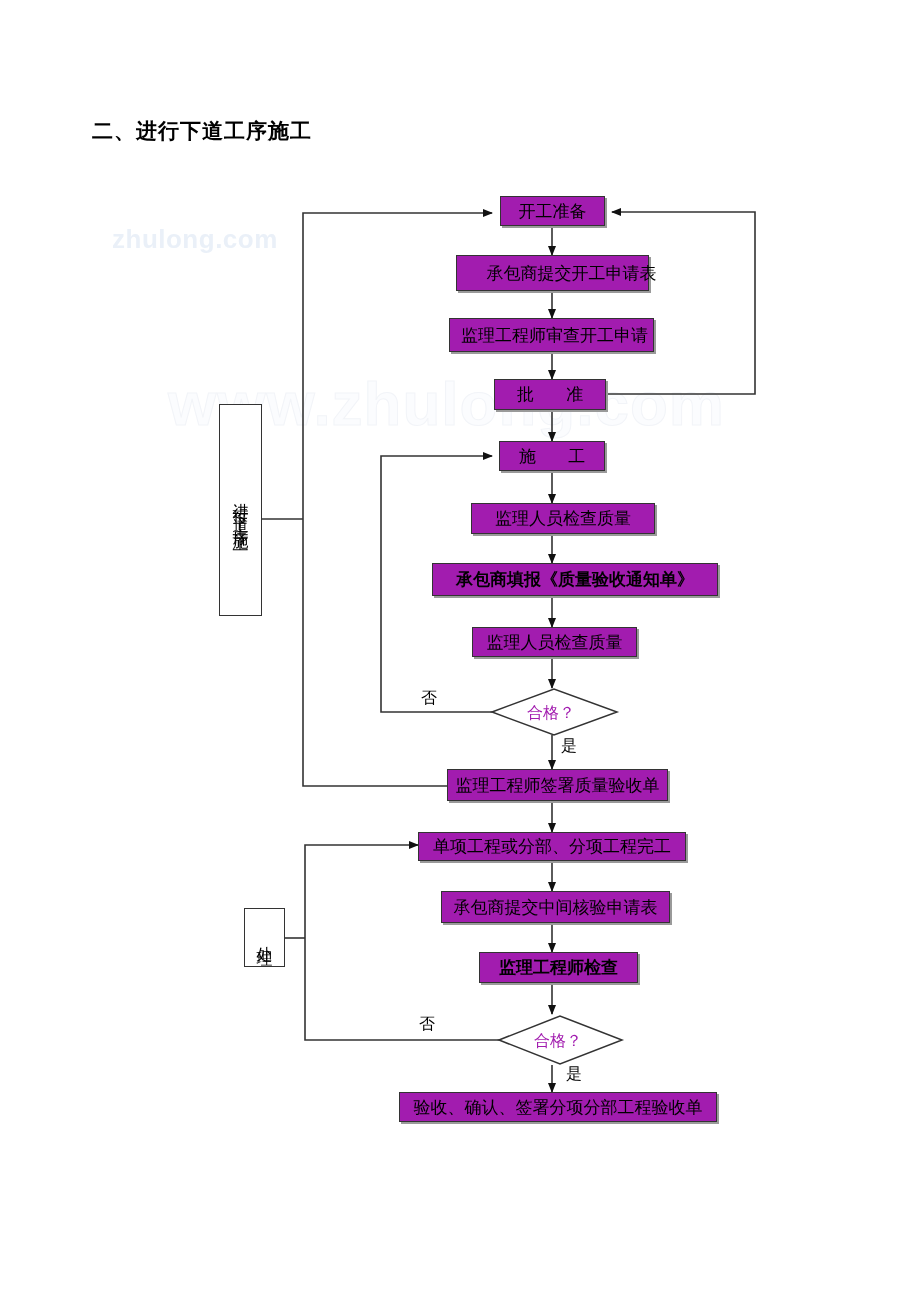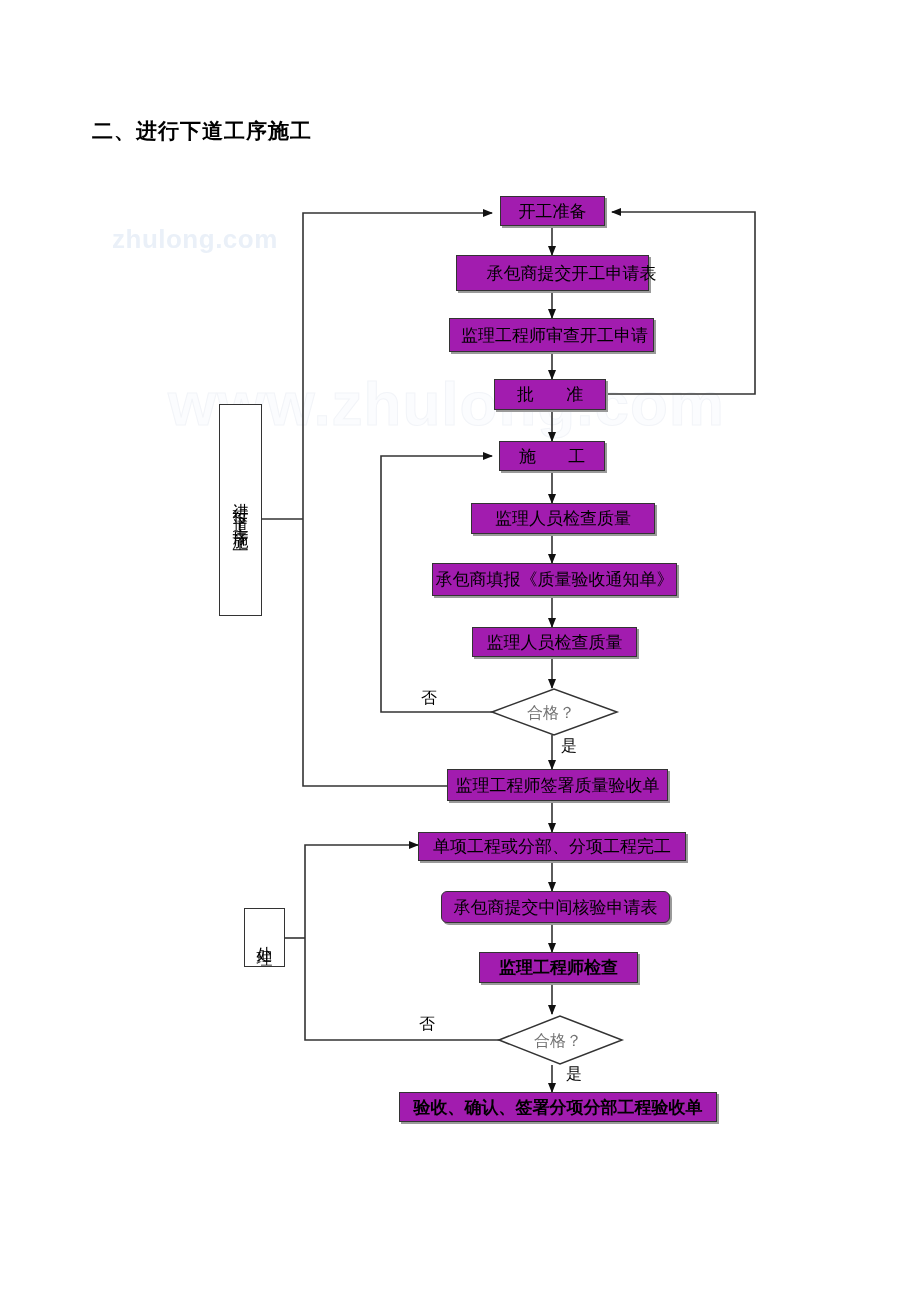--- a/index.html
+++ b/index.html
@@ -91,21 +91,21 @@
   .vbox .vtext {
     writing-mode: vertical-rl;
     text-orientation: upright;
     letter-spacing: 5px;
     line-height: 1;
   }
   .diamond-label {
     position: absolute;
     font-size: 16px;
     white-space: nowrap;
-    color: #737373;
+    color: #a21caf;
   }
   .edge-label {
     position: absolute;
     font-size: 16px;
     white-space: nowrap;
     color: #000000;
   }
   .wide { letter-spacing: 14px; text-indent: 14px; }
 </style>
 </head>
@@ -194,45 +194,45 @@
   </div>
 
   <div class="node-box shadow" style="left:499px; top:441px; width:106px; height:30px;">
     <span class="wide">施  工</span>
   </div>
 
   <div class="node-box shadow" style="left:471px; top:503px; width:184px; height:31px;">
     <span>监理人员检查质量</span>
   </div>
 
-  <div class="node-box shadow" style="left:432px; top:563px; width:245px; height:33px;">
+  <div class="node-box shadow" style="left:432px; top:563px; width:286px; height:33px;font-weight:bold;">
     <span>承包商填报《质量验收通知单》</span>
   </div>
 
   <div class="node-box shadow" style="left:472px; top:627px; width:165px; height:30px;">
     <span>监理人员检查质量</span>
   </div>
 
   <div class="node-box shadow" style="left:447px; top:769px; width:221px; height:32px;">
     <span>监理工程师签署质量验收单</span>
   </div>
 
   <div class="node-box shadow" style="left:418px; top:832px; width:268px; height:29px;">
     <span>单项工程或分部、分项工程完工</span>
   </div>
 
-  <div class="node-box shadow" style="left:441px; top:891px; width:229px; height:32px;border-radius:6px;">
+  <div class="node-box shadow" style="left:441px; top:891px; width:229px; height:32px;">
     <span>承包商提交中间核验申请表</span>
   </div>
 
   <div class="node-box shadow" style="left:479px; top:952px; width:159px; height:31px;font-weight:bold;">
     <span>监理工程师检查</span>
   </div>
 
-  <div class="node-box shadow" style="left:399px; top:1092px; width:318px; height:30px;font-weight:bold;">
+  <div class="node-box shadow" style="left:399px; top:1092px; width:318px; height:30px;">
     <span>验收、确认、签署分项分部工程验收单</span>
   </div>
 
   <div class="vbox shadow" style="left:219px; top:404px; width:43px; height:212px;">
     <span class="vtext">进行下道工序施工</span>
   </div>
 
   <div class="vbox shadow" style="left:244px; top:908px; width:41px; height:59px;">
     <span class="vtext">处理</span>
   </div>

